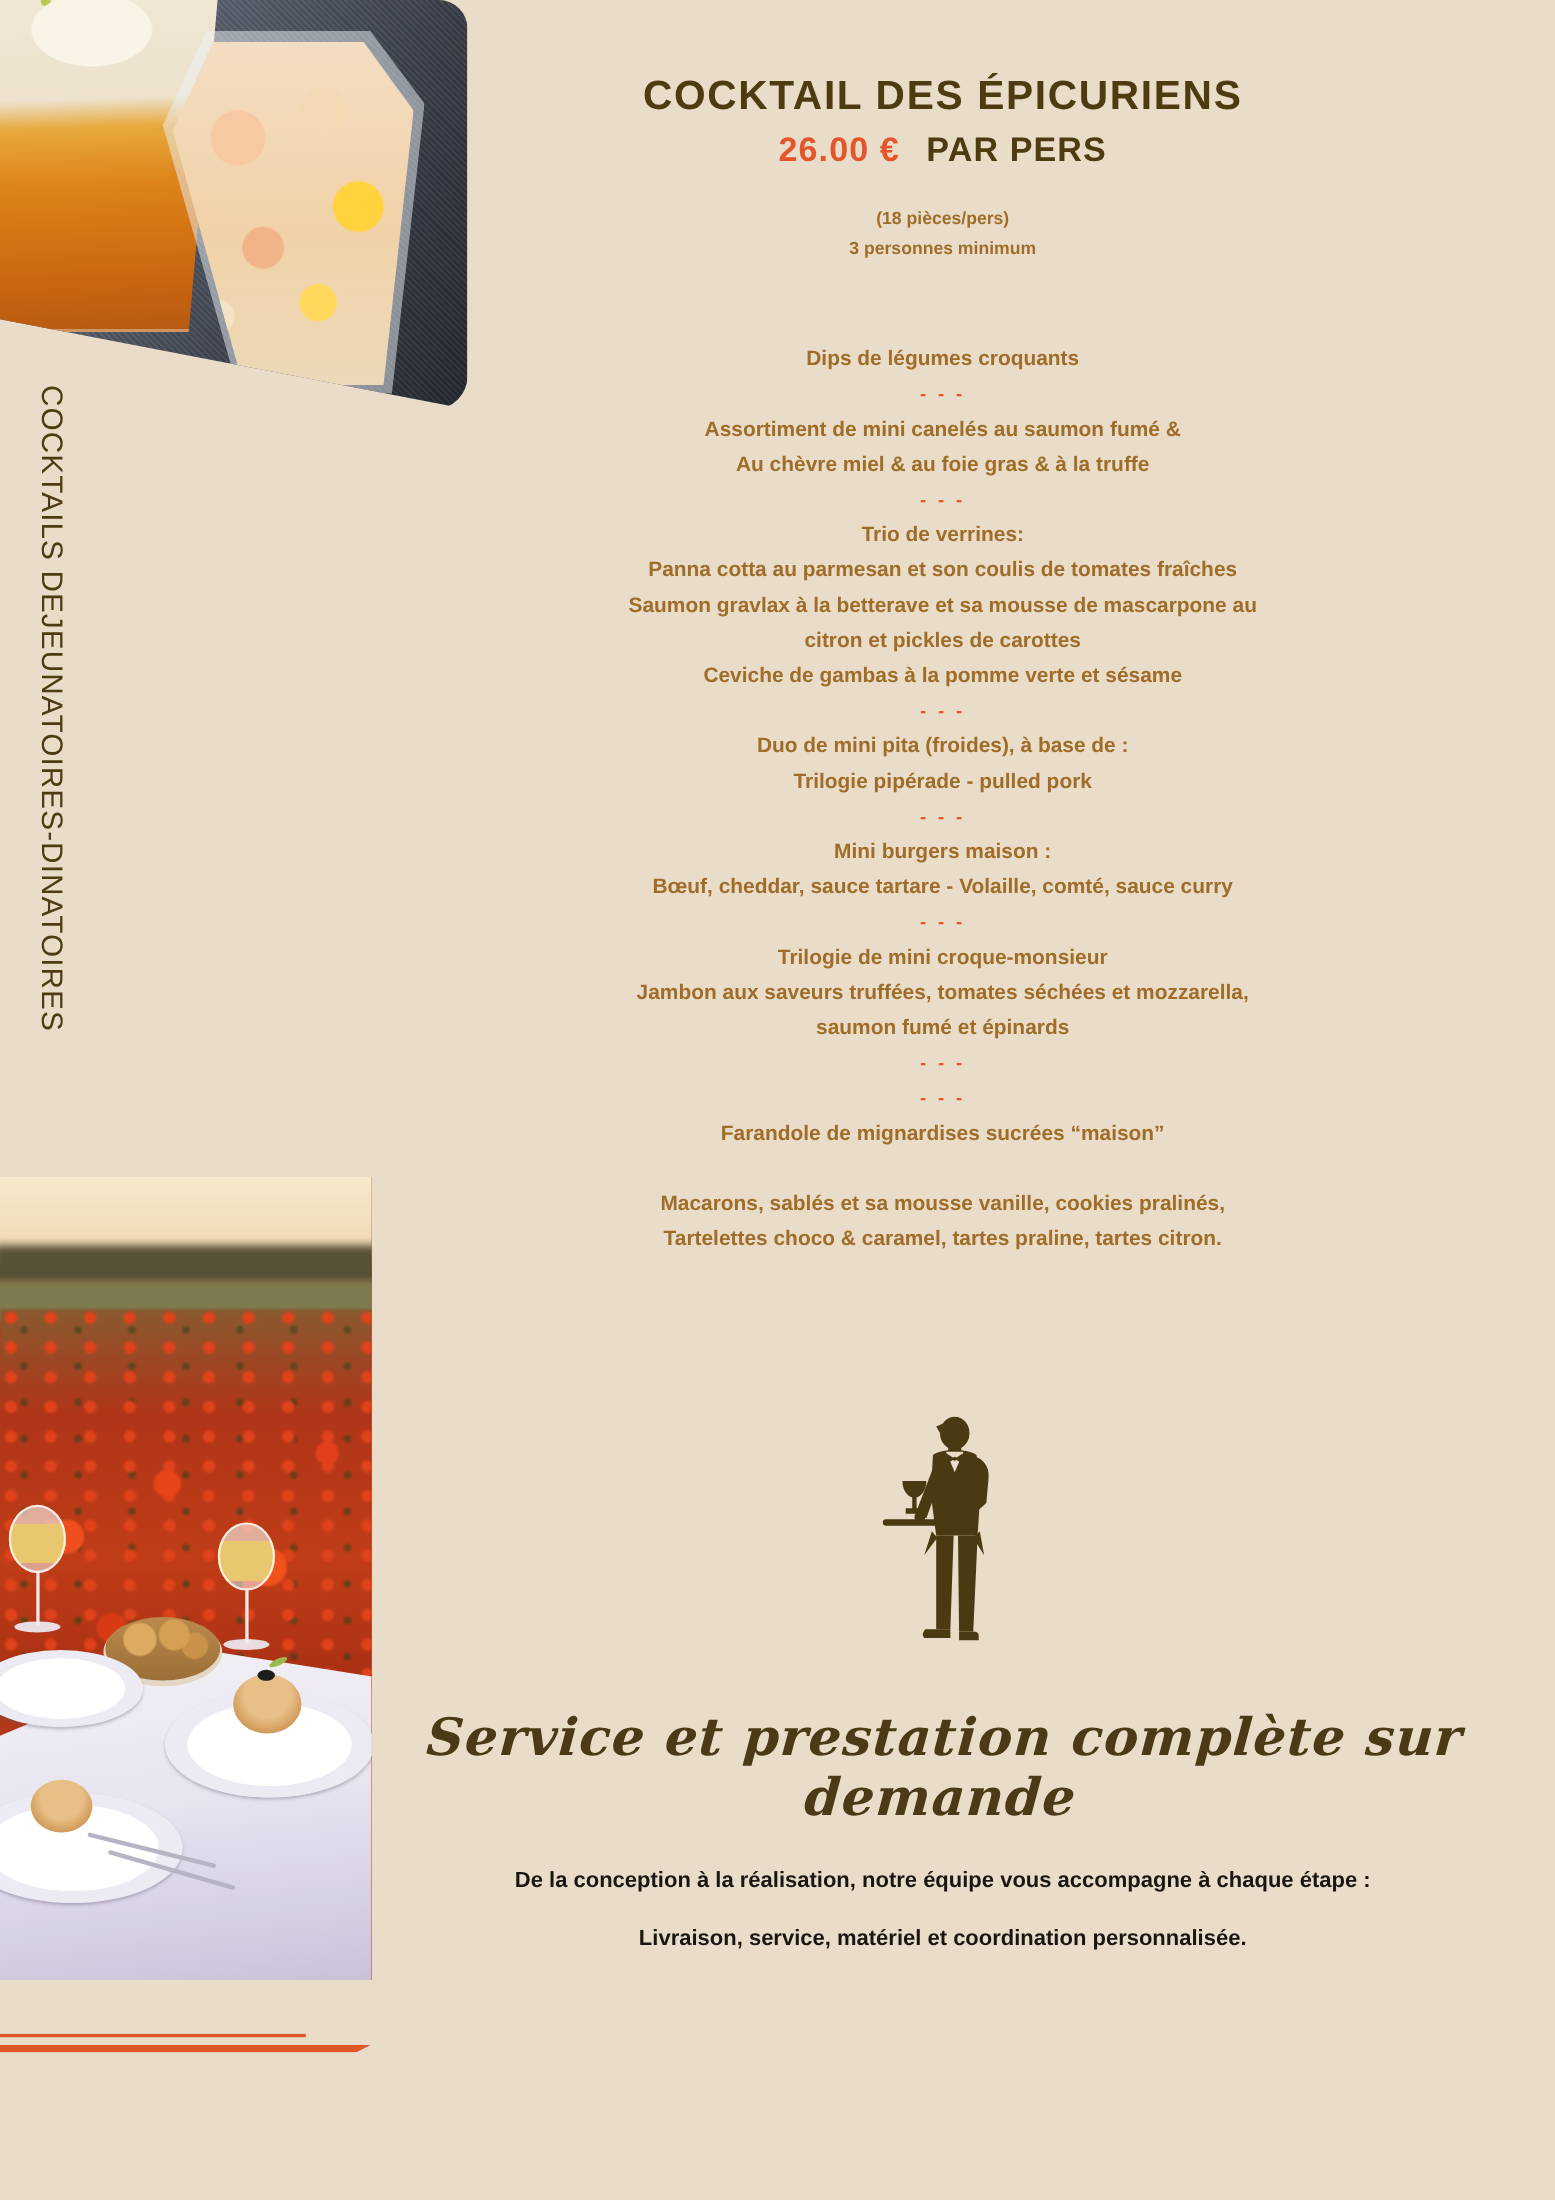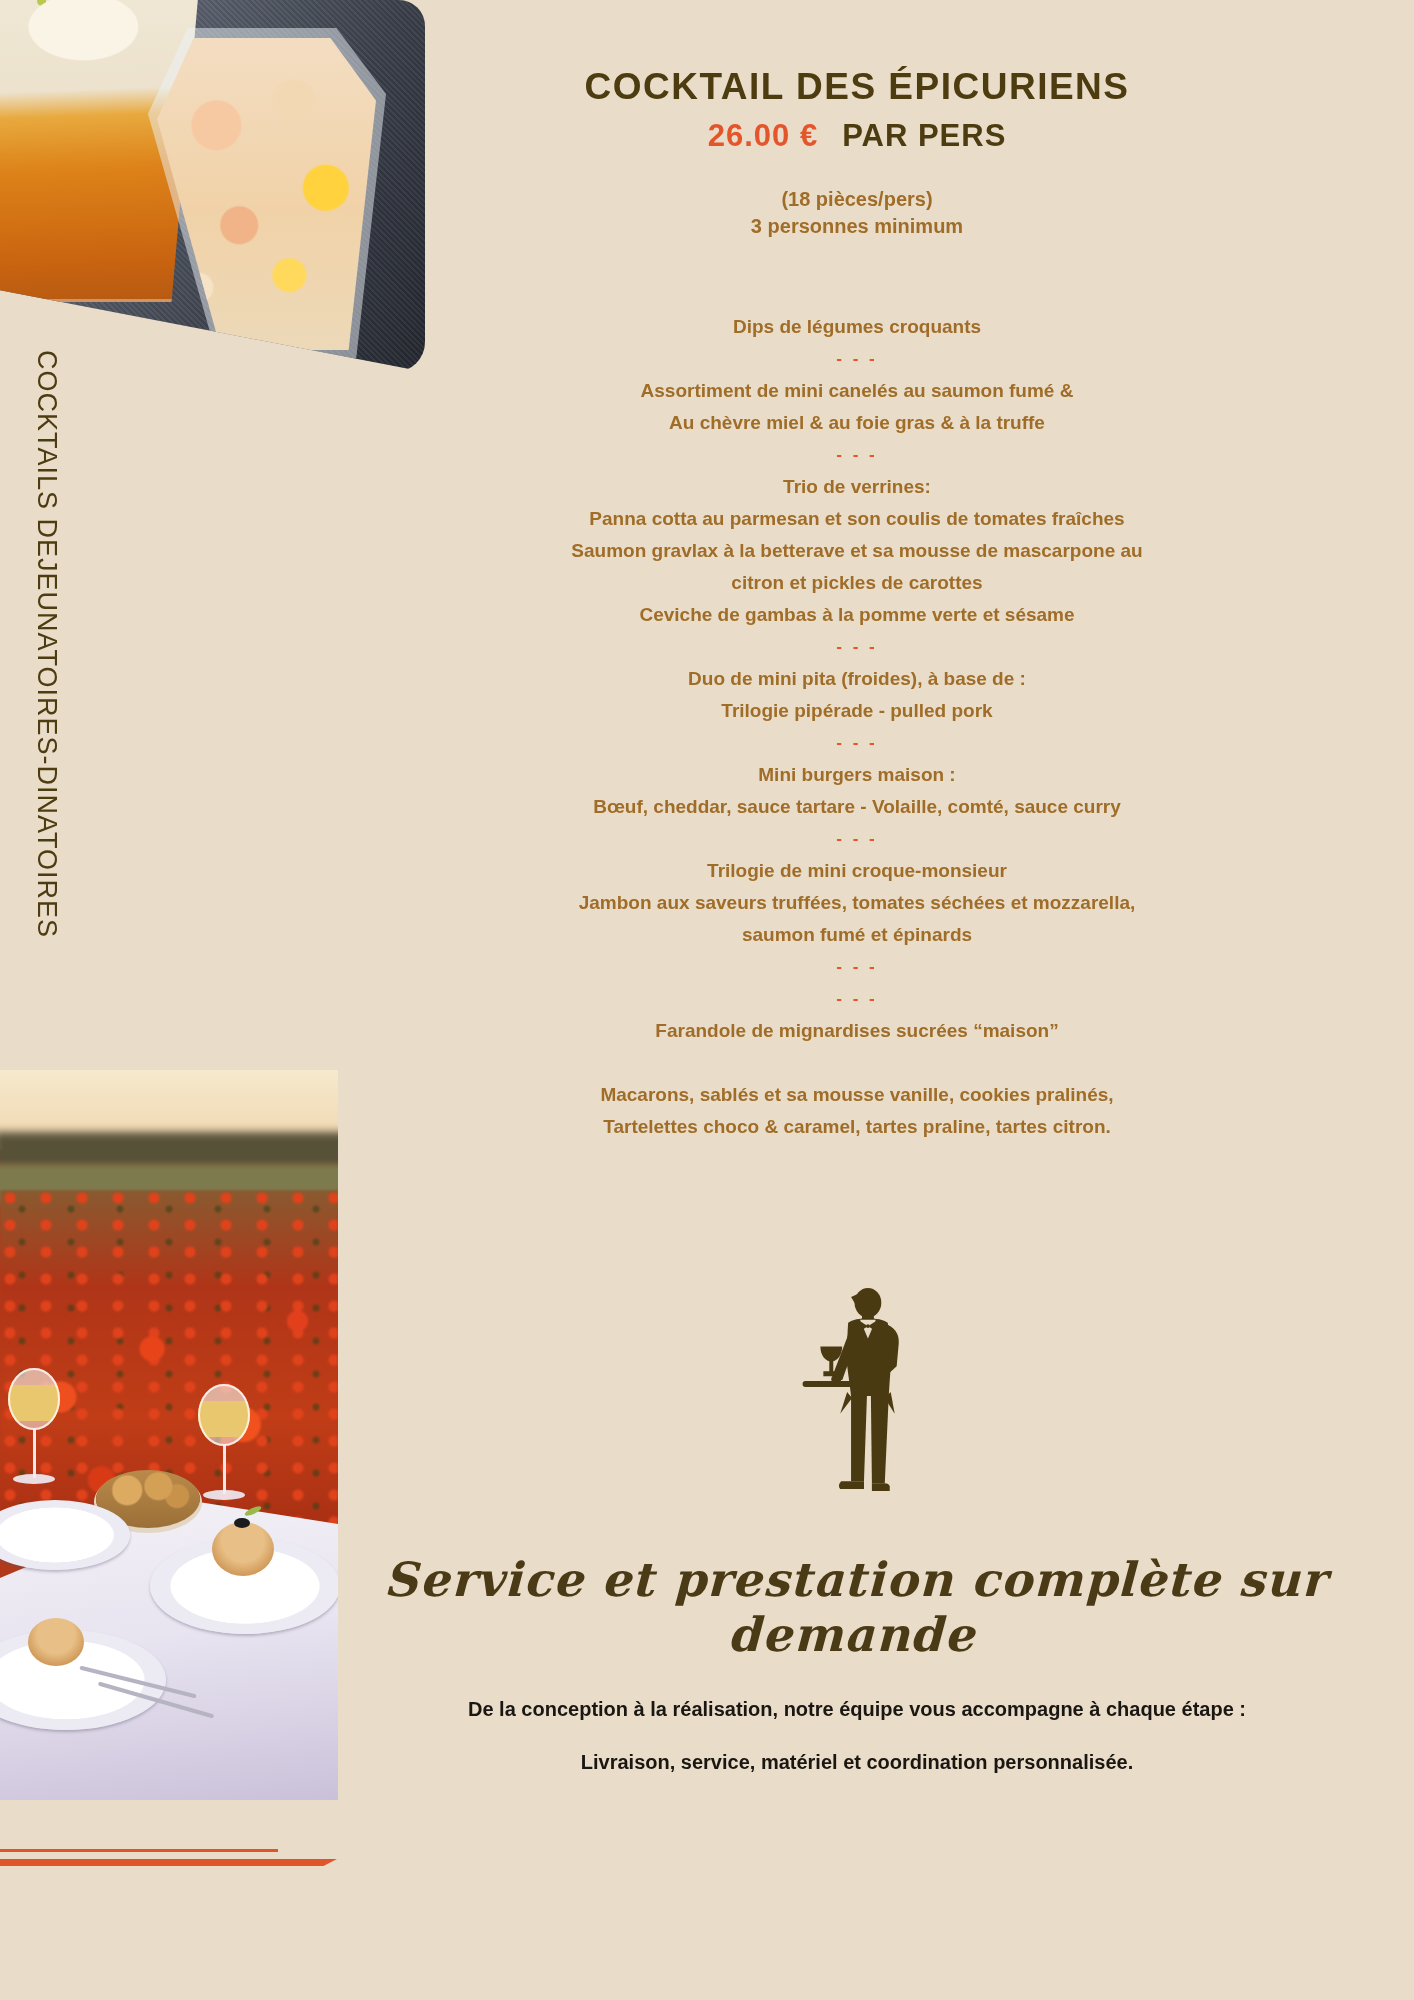--- a/index.html
+++ b/index.html
@@ -41,21 +41,21 @@
     font-size:27px;letter-spacing:1px;color:var(--c-title,#4c3c10);white-space:nowrap;}
 
   
   .content{position:absolute;left:340px;top:0;width:1034px;text-align:center;}
   .title{position:absolute;left:0;top:30px;width:100%;line-height:50px;
     font-size:37px;font-weight:800;letter-spacing:1.5px;color:var(--c-title,#4c3c10);margin-top:32px;}
   .price{position:absolute;left:0;top:116px;width:100%;line-height:40px;
     font-size:31px;font-weight:800;letter-spacing:1px;color:var(--c-title,#4c3c10);}
   .price .val{color:var(--c-orange,#e4552b);margin-right:24px;}
   .notes{position:absolute;left:0;top:186px;width:100%;line-height:27px;
-    font-size:20px;font-weight:700;color:var(--c-menu,#a06d28);}
+    font-size:16px;font-weight:700;color:var(--c-menu,#a06d28);}
   .menu-list{position:absolute;left:0;top:311px;width:100%;line-height:32px;
     font-size:19px;font-weight:700;color:var(--c-menu,#a06d28);}
   .m-sep{color:var(--c-orange,#e4552b);letter-spacing:3px;font-size:17px;}
   .m-gap{height:32px;}
 
   
   .photo-poppy{position:absolute;left:0;top:1070px;width:338px;height:730px;overflow:hidden;background:#b23a1a;}
   .pp-sky{position:absolute;left:0;top:0;width:100%;height:80px;
     background:linear-gradient(#f6e9cd 0%,#efd6ad 100%);}
   .pp-trees{position:absolute;left:-6px;top:62px;width:106%;height:36px;background:#575138;filter:blur(4px);}

